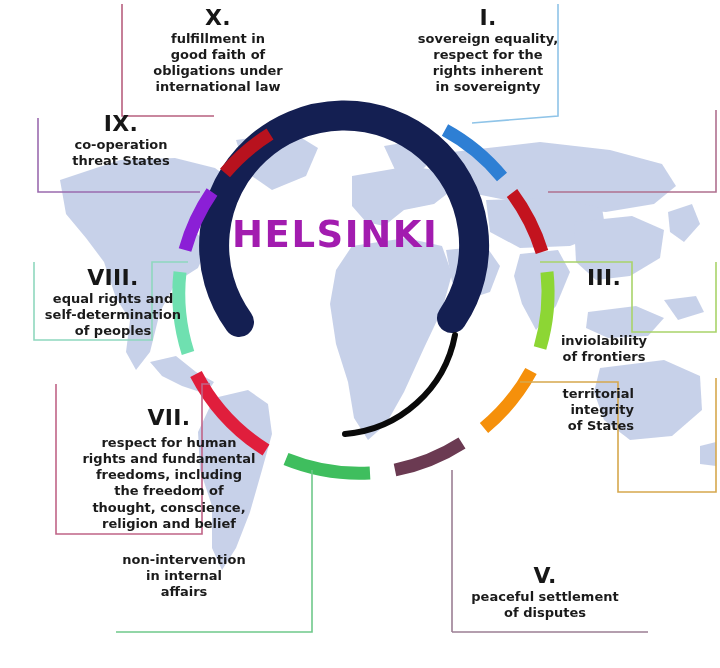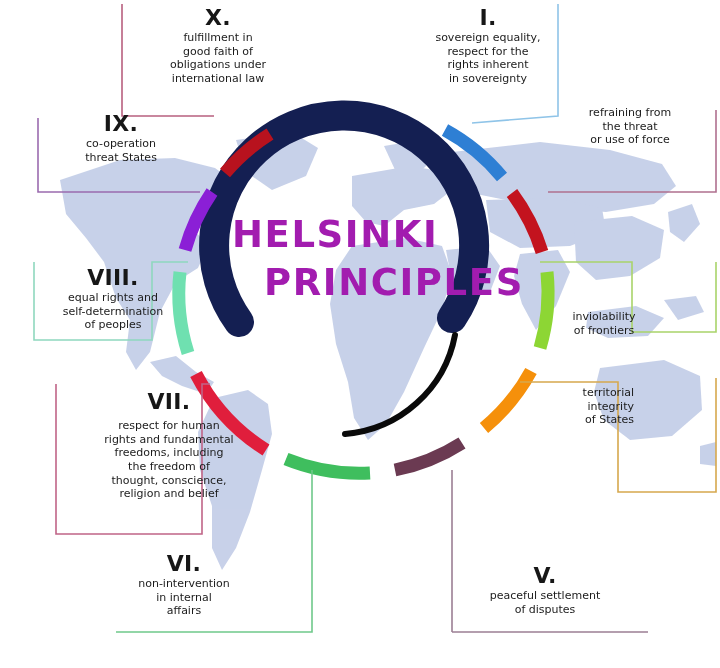--- a/index.html
+++ b/index.html
@@ -54,23 +54,23 @@
   }
   .callout .num{
     font-weight:700;
     color:#171717;
     font-size:22px;
     line-height:1.05;
     margin-bottom:2px;
     letter-spacing:0.3px;
   }
   .callout .body{
-    font-weight:400;
+    font-weight:700;
     color:#1b1b1b;
-    font-size:11px;
+    font-size:13px;
     line-height:1.24;
   }
   .callout.c-center{ text-align:center; }
 
   
   #leader-layer{
     position:absolute;left:0;top:0;width:720px;height:668px;
     z-index:3;pointer-events:none;
   }
   #leader-layer svg{display:block;width:720px;height:668px;}
@@ -186,81 +186,77 @@
 
         <path d="M 116 632 L 312 632 L 312 532 L 312 470" stroke="#6FC98A"></path>
 
         <path d="M 452 632 L 648 632 M 452 632 L 452 556 L 452 470" stroke="#9C7F94"></path>
       </g>
     </svg>
   </div>
 
   <div id="wordmark">
     <div class="wm-line one">HELSINKI</div>
-    <div class="wm-line two">PRINCIPLES</div>
   </div>
 
   <div class="callout c-center" style="left:128px;top:6px;width:180px;">
     <div class="num">X.</div>
     <div class="body" style="white-space:pre-line;">fulfillment in
 good faith of
 obligations under
 international law</div>
   </div>
 
   <div class="callout c-center" style="left:396px;top:6px;width:184px;">
     <div class="num">I.</div>
     <div class="body" style="white-space:pre-line;">sovereign equality,
 respect for the
 rights inherent
 in sovereignty</div>
   </div>
 
   <div class="callout c-center" style="left:546px;top:106px;width:168px;">
-    <div class="body" style="white-space:pre-line;">refraining from
-the threat
-or use of force</div>
   </div>
 
   <div class="callout c-center" style="left:42px;top:112px;width:158px;">
     <div class="num">IX.</div>
     <div class="body" style="white-space:pre-line;">co-operation
 threat States</div>
   </div>
 
   <div class="callout c-center" style="left:524px;top:266px;width:160px;">
+    <div class="num">III.</div>
     <div class="body" style="white-space:pre-line;margin-top:44px;">inviolability
 of frontiers</div>
   </div>
 
   <div class="callout c-center" style="left:28px;top:266px;width:170px;">
     <div class="num">VIII.</div>
     <div class="body" style="white-space:pre-line;">equal rights and
 self-determination
 of peoples</div>
   </div>
 
   <div class="callout c-center" style="left:498px;top:386px;width:136px;">
     <div class="body" style="white-space:pre-line;text-align:right;">territorial
 integrity
 of States</div>
   </div>
 
-  <div class="callout c-center" style="left:60px;top:390px;width:218px;">
+  <div class="callout c-center" style="left:60px;top:406px;width:218px;">
     <div class="num">VII.</div>
     <div class="body tiny-small" style="white-space:pre-line;">respect for human
 rights and fundamental
 freedoms, including
 the freedom of
 thought, conscience,
 religion and belief</div>
   </div>
 
   <div class="callout c-center" style="left:86px;top:552px;width:196px;">
-    <div class="num">VI.</div>
     <div class="body" style="white-space:pre-line;">non-intervention
 in internal
 affairs</div>
   </div>
 
   <div class="callout c-center" style="left:436px;top:564px;width:218px;">
     <div class="num">V.</div>
     <div class="body" style="white-space:pre-line;">peaceful settlement
 of disputes</div>
   </div>

